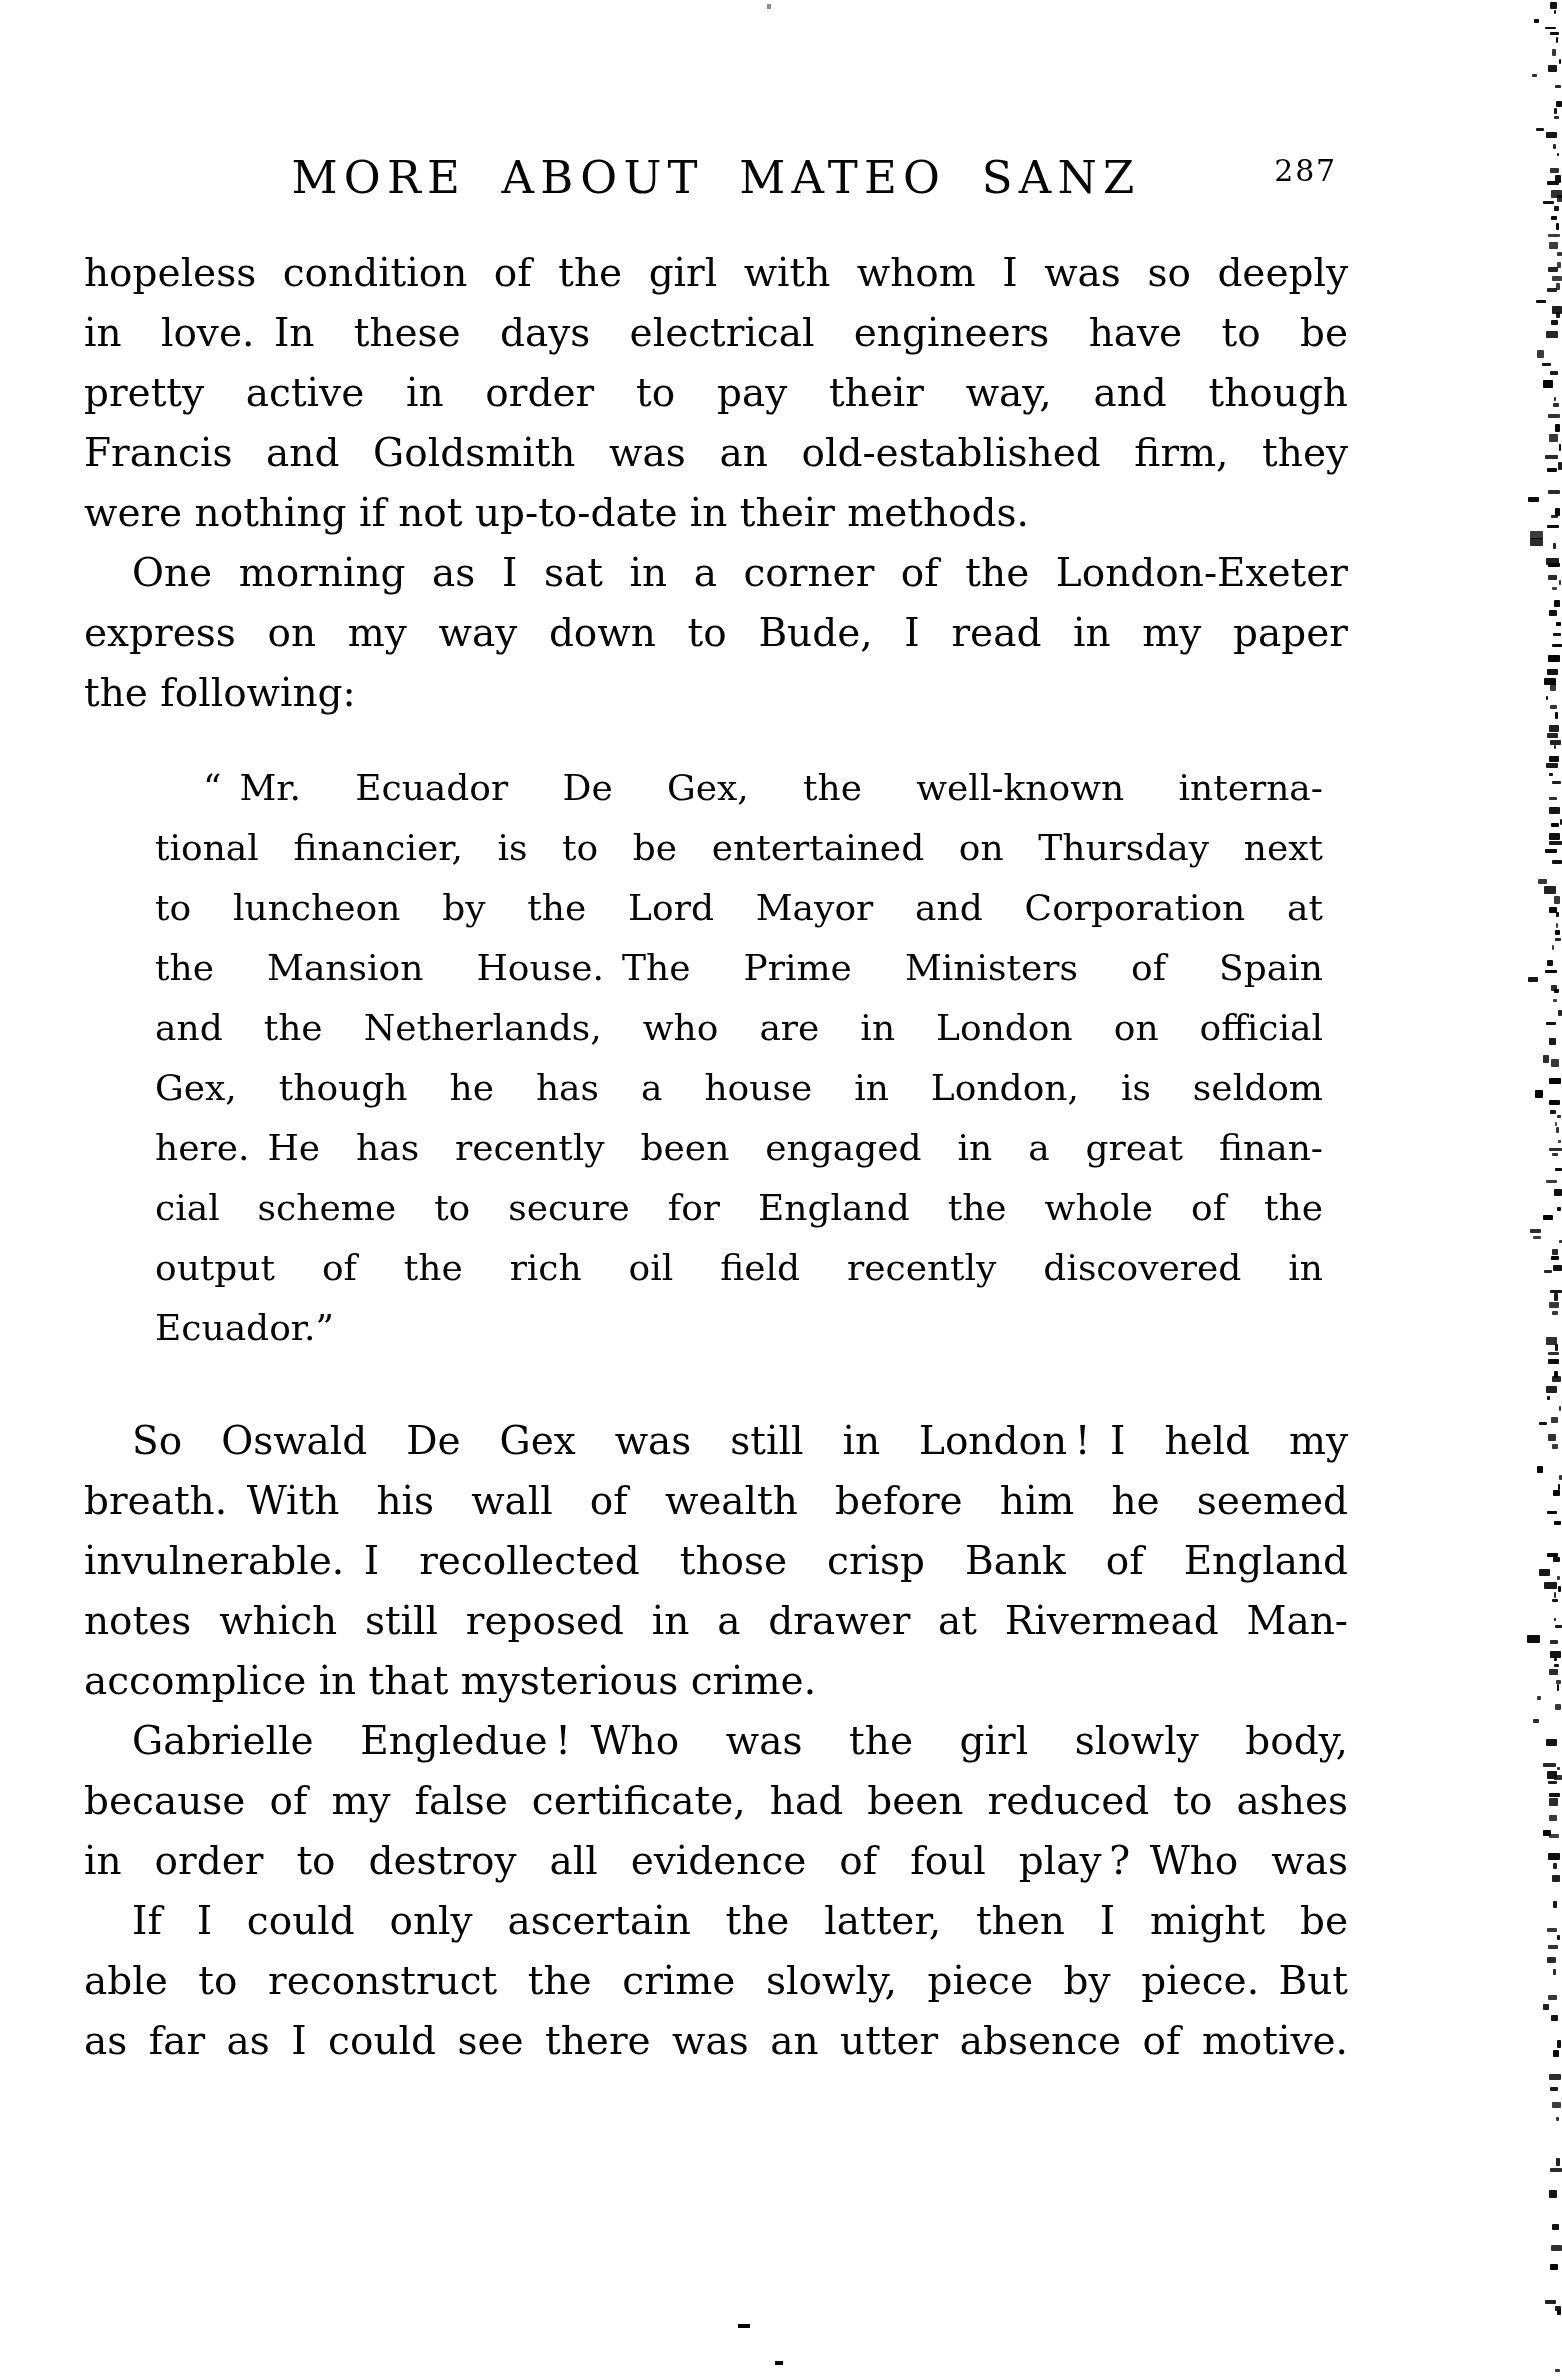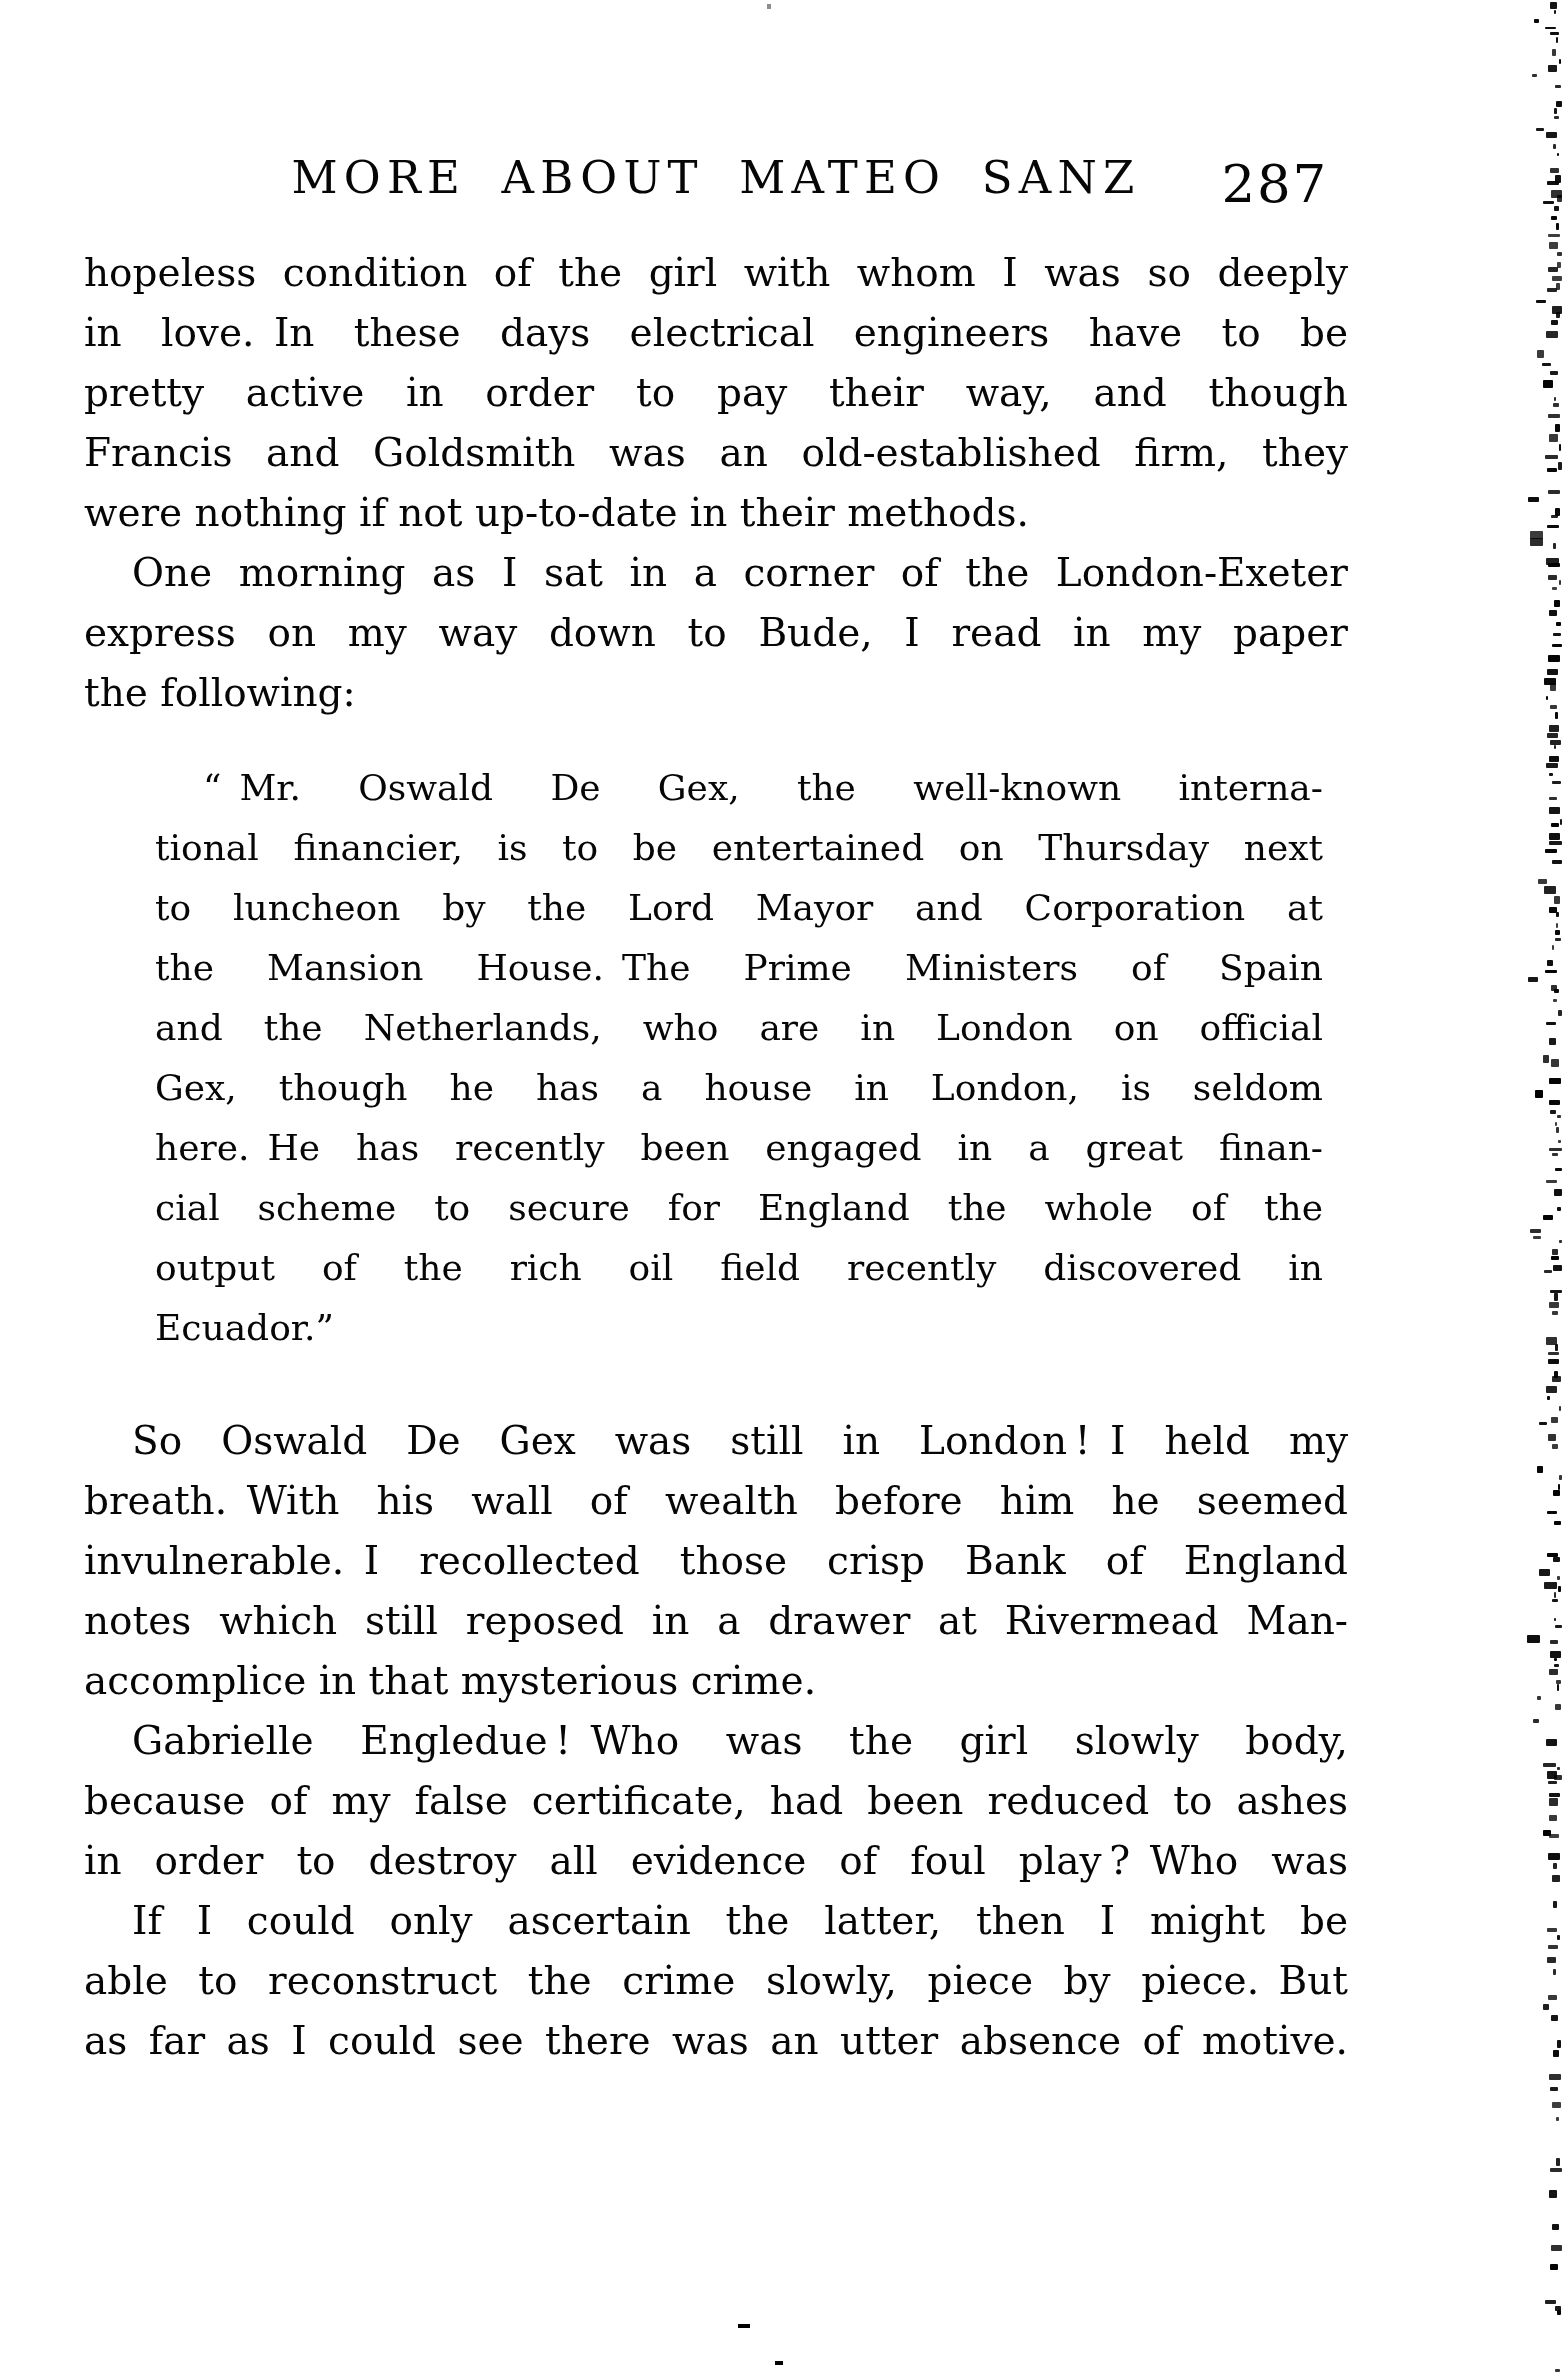--- a/index.html
+++ b/index.html
@@ -10,21 +10,21 @@
     color:#060606;
     font-family:"DejaVu Serif","Liberation Serif",serif;
     overflow:hidden;
   }
   .content{position:absolute;left:84px;top:132px;width:1264px;}
   .hdr{position:relative;height:51px;margin-bottom:41px;margin-top:19px;}
   .title{
     position:absolute;left:50%;top:0;transform:translateX(-50%);
     font-size:45px;letter-spacing:6.2px;word-spacing:15px;white-space:nowrap;
   }
-  .pagenum{position:absolute;right:20px;top:1.8px;font-size:53px;letter-spacing:1.8px;}
+  .pagenum{position:absolute;right:11px;top:1.8px;font-size:30px;letter-spacing:1.8px;}
   .para{margin:0;}
   .line{
     font-size:39px;line-height:60px;
     text-align:justify;text-align-last:justify;
     white-space:pre-wrap;overflow:hidden;
   }
   .line.short{text-align-last:left;}
   .line.ind{text-indent:48px;}
   .para.quote{margin:35px 0 53px 0;padding-left:71px;padding-right:25px;}
   .para.quote .line{font-size:36px;}
@@ -48,21 +48,21 @@
           <div class="line">pretty active in order to pay their way, and though</div>
           <div class="line">Francis and Goldsmith was an old-established firm, they</div>
           <div class="line short">were nothing if not up-to-date in their methods.</div>
         </div>
         <div class="para body">
           <div class="line ind">One morning as I sat in a corner of the London-Exeter</div>
           <div class="line">express on my way down to Bude, I read in my paper</div>
           <div class="line short">the following:</div>
         </div>
         <div class="para quote">
-          <div class="line ind">“ Mr. Oswald De Gex, the well-known interna-</div>
+          <div class="line ind">“ Mr. Ecuador De Gex, the well-known interna-</div>
           <div class="line">tional financier, is to be entertained on Thursday next</div>
           <div class="line">to luncheon by the Lord Mayor and Corporation at</div>
           <div class="line">the Mansion House. The Prime Ministers of Spain</div>
           <div class="line">and the Netherlands, who are in London on official</div>
           <div class="line">Gex, though he has a house in London, is seldom</div>
           <div class="line">here. He has recently been engaged in a great finan-</div>
           <div class="line">cial scheme to secure for England the whole of the</div>
           <div class="line">output of the rich oil field recently discovered in</div>
           <div class="line short">Ecuador.”</div>
         </div>

